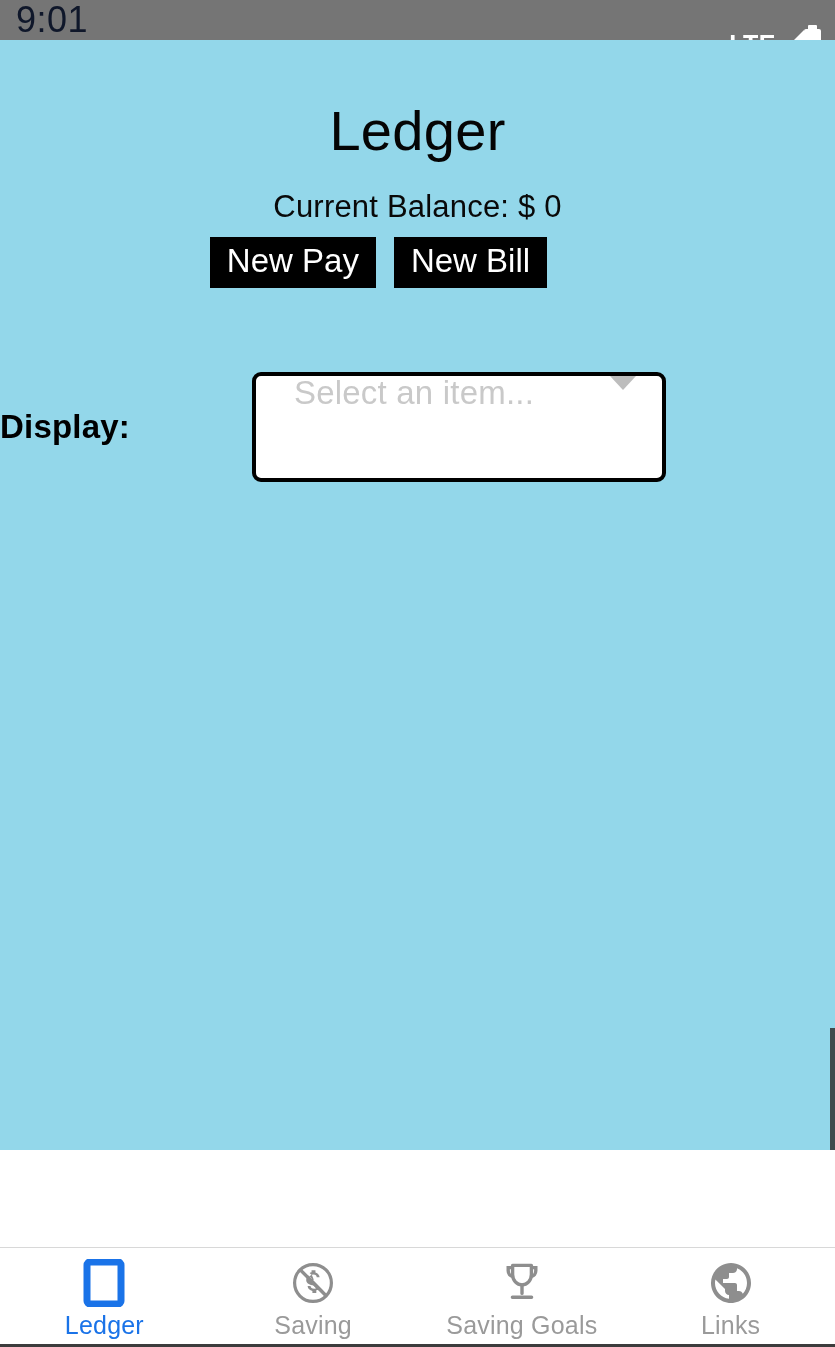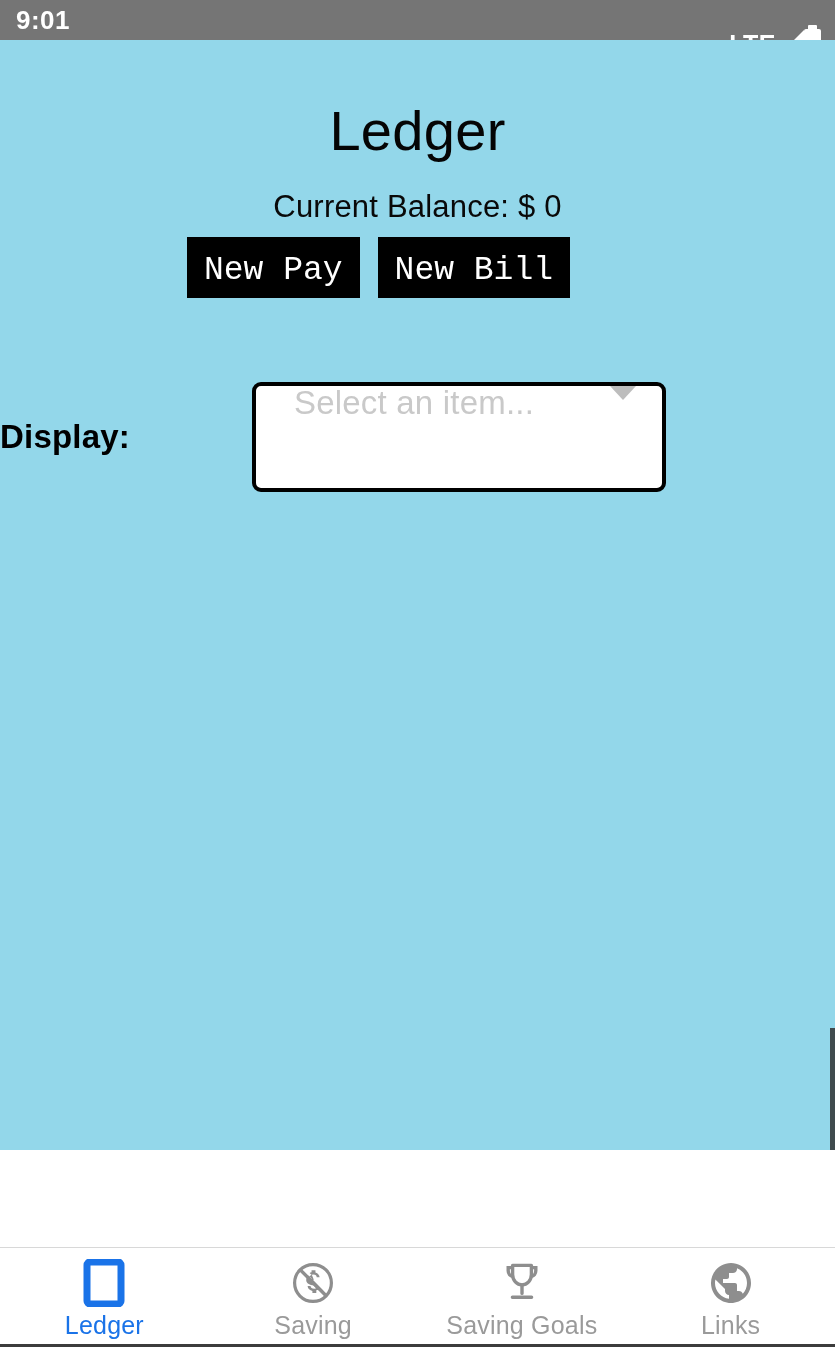--- a/index.html
+++ b/index.html
@@ -28,23 +28,23 @@
     height: 40px;
     background: #757575;
     display: flex;
     align-items: center;
     justify-content: space-between;
     padding: 0 14px 0 16px;
     box-sizing: border-box;
     flex: 0 0 auto;
   }
   .status-time {
-    color: #ffffff;
-    font-size: 26px;
-    font-weight: bold;
+    color: #0f172a;
+    font-size: 36px;
+    font-weight: normal;
     letter-spacing: 0.5px;
     line-height: 1;
   }
   .status-right {
     display: flex;
     align-items: center;
     margin-top: 48px;
   }
   .status-lte {
     color: #ffffff;
@@ -116,25 +116,25 @@
     display: flex;
     justify-content: center;
     gap: 18px;
     margin-top: 13px;
     padding-right: 78px;
   }
   .blk-btn {
     background: #000000;
     color: #ffffff;
     font-size: 33px;
-    font-family: Liberation Mono, monospace;
+    font-family: Liberation Sans, sans-serif;
     font-weight: 400;
     border: 0;
     border-radius: 0;
-    padding: 16px 17px 9px 17px;
+    padding: 6px 17px 9px 17px;
     line-height: 1.1;
     cursor: pointer;
   }
 
   .display-row {
     display: flex;
     align-items: center;
     margin-top: 84px;
   }
   .display-label {

